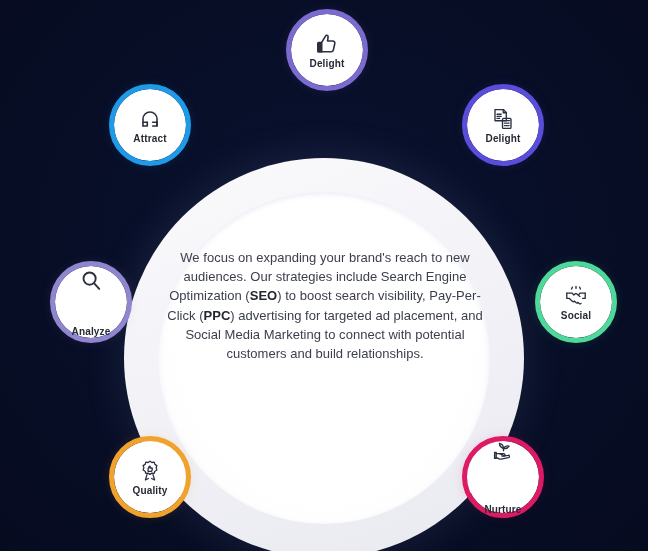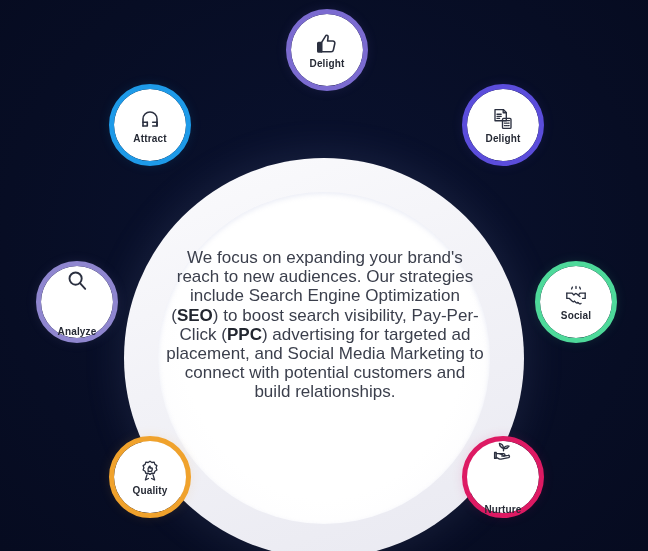--- a/index.html
+++ b/index.html
@@ -42,21 +42,21 @@
     background: radial-gradient(ellipse at 50% 38%, #ffffff 0%, #ffffff 62%, #fafafc 100%);
     box-shadow: inset 0 2px 5px rgba(190,195,225,0.30);
   }
 
   .hub-text {
     position: absolute;
     left: 166px;
     top: 248px;
     width: 318px;
     text-align: center;
-    font-size: 17px;
+    font-size: 13px;
     line-height: 19.2px;
     color: #3b3f4c;
     letter-spacing: 0.02px;
   }
   .hub-text b {
     font-weight: bold;
     color: #22262f;
   }
 
   
@@ -100,21 +100,21 @@
     font-weight: bold;
     color: #262a35;
     letter-spacing: 0.15px;
     line-height: 11px;
   }
 
   
   #node-delight { left: 291px; top: 14px; }
   #node-attract { left: 114px; top: 89px; }
   #node-convert { left: 467px; top: 89px; }
-  #node-analyze { left: 41px; top: 266px; gap: 31px; }
+  #node-analyze { left: 55px; top: 266px; gap: 31px; }
   #node-close   { left: 540px; top: 266px; }
   #node-quality { left: 114px; top: 441px; text-align: right; }
   #node-nurture { left: 467px; top: 441px; gap: 40px; }
 </style>
 </head>
 <body style="background: rgb(8, 15, 40);">
 
 <div id="stage">
 
   <div class="hub-outer">

